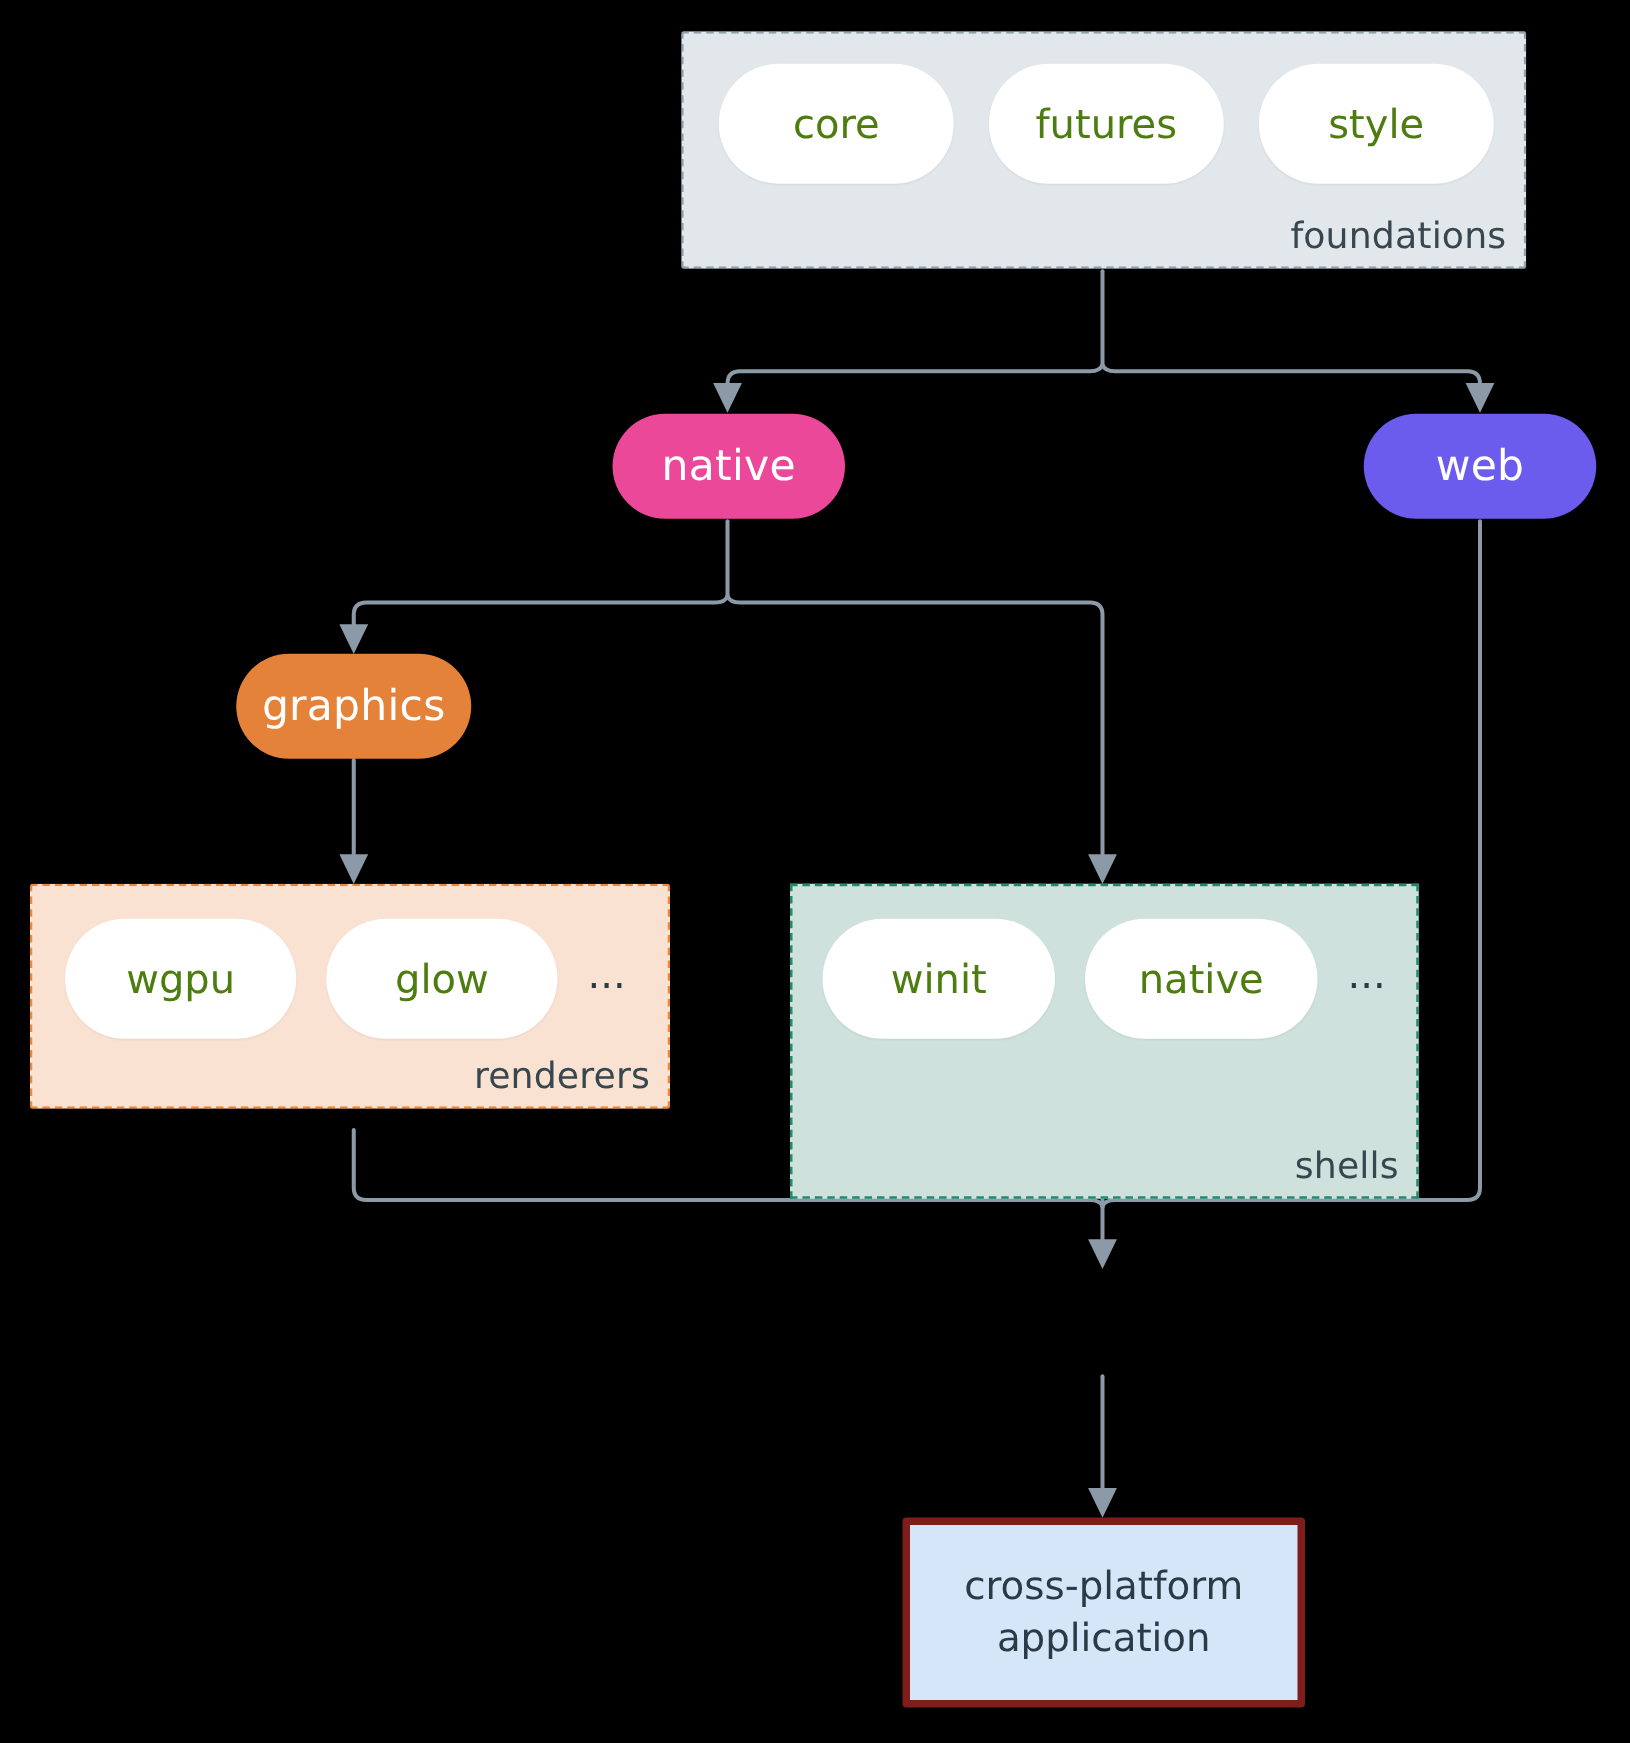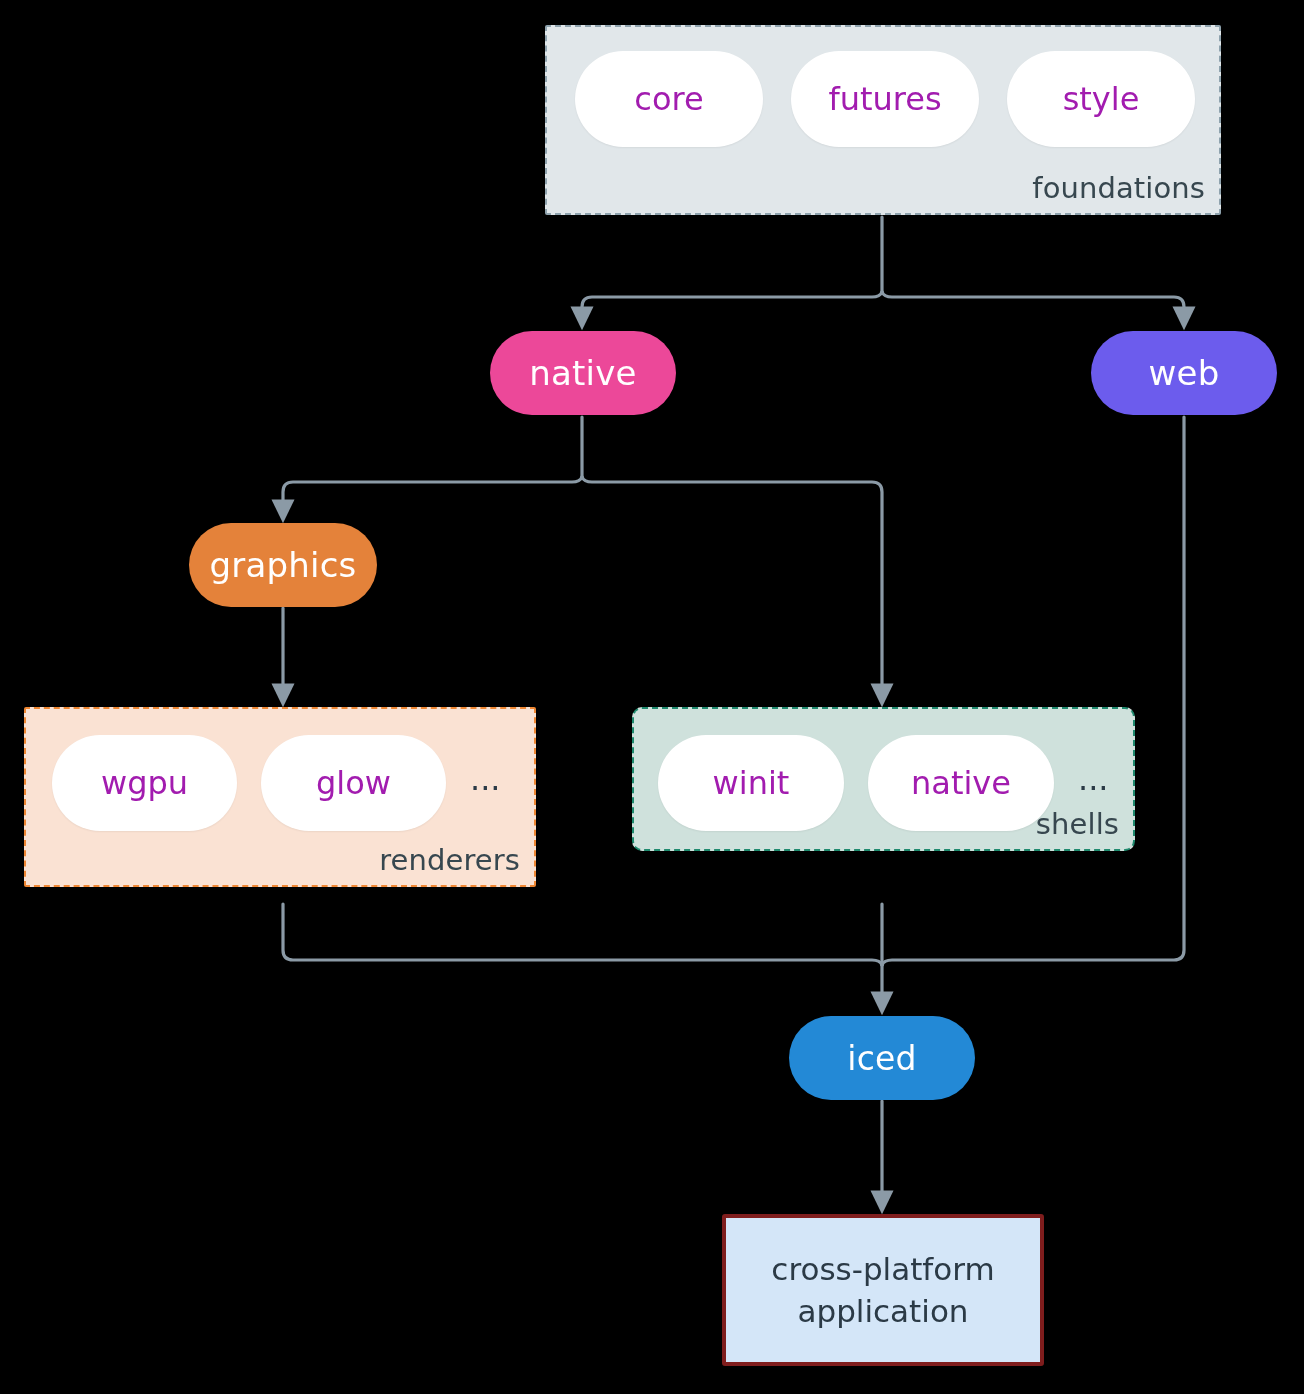--- a/index.html
+++ b/index.html
@@ -61,21 +61,21 @@
   }
   .chip {
     background: #ffffff;
     border-radius: 999px;
     height: 96px;
     min-width: 186px;
     display: flex;
     align-items: center;
     justify-content: center;
     font-size: 32px;
-    color: #a21caf;
+    color: #4d7c0f;
     box-shadow: 0 1px 2px rgba(0,0,0,.06);
     padding: 16px 18px;
     box-sizing: border-box;
   }
   .ellipsis {
     font-size: 32px;
     color: #2b3a46;
     line-height: 1;
     padding-bottom: 8px;
   }
@@ -104,24 +104,24 @@
     border-radius: 2px;
   }
   #renderers .chips { left: 26px; top: 26px; gap: 24px; }
   #renderers .chip { width: 185px; min-width: 185px; }
 
   
   #shells {
     left: 632px;
     top: 707px;
     width: 503px;
-    height: 144px;
+    height: 252px;
     background: #cfe1dc;
     border-color: #1f8a6e;
-    border-radius: 10px;
+    border-radius: 0;
   }
   #shells .chips { left: 24px; top: 26px; gap: 24px; }
   #shells .chip { width: 186px; min-width: 186px; }
 
   
   .pill {
     border-radius: 999px;
     color: #ffffff;
     font-size: 34px;
     letter-spacing: .2px;
@@ -144,21 +144,21 @@
     font-size: 33px;
   }
 
   
   #node-app {
     left: 722px;
     top: 1214px;
     width: 322px;
     height: 152px;
     background: #d4e6f8;
-    border: 4px solid #7f1d1d;
+    border: 6px solid #7f1d1d;
     border-radius: 3px;
     flex-direction: column;
     color: #2b3a46;
     font-size: 31px;
     line-height: 1.36;
     text-align: center;
   }
   #node-app .app-line { display: block; }
 </style>
 </head>
@@ -226,20 +226,19 @@
 
   <div class="group" id="shells">
     <div class="chips">
       <div class="chip">winit</div>
       <div class="chip">native</div>
       <div class="ellipsis">...</div>
     </div>
     <div class="group-label">shells</div>
   </div>
 
-  <div class="node pill" id="node-iced">iced</div>
 
   <div class="node" id="node-app">
     <span class="app-line">cross-platform</span>
     <span class="app-line">application</span>
   </div>
 
 </div>
 
 </body></html>

